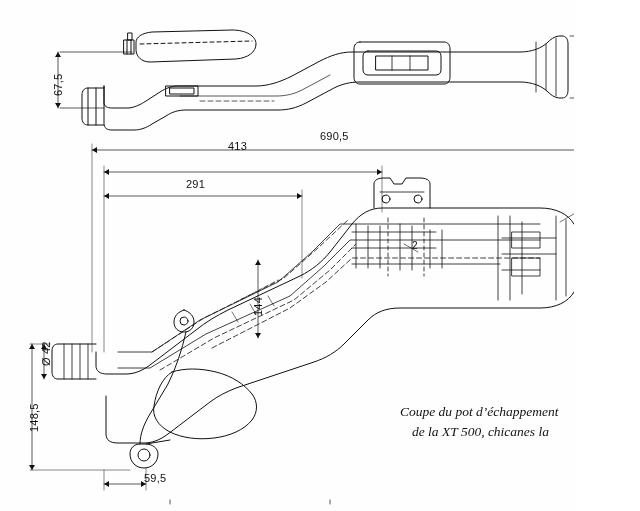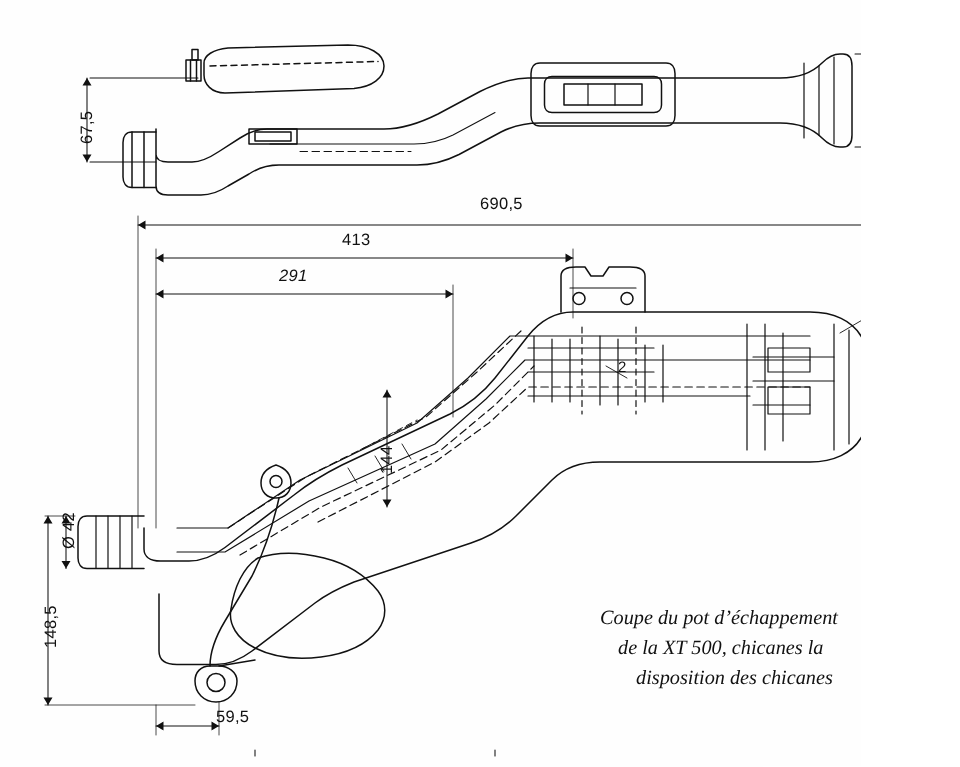--- a/index.html
+++ b/index.html
@@ -211,28 +211,27 @@
       <g stroke-width="0.7">
         <path d="M170,500 L170,504 M330,500 L330,504"></path>
       </g>
     </g>
   </svg>
 
   <div class="lbl vert" style="left:52px; top:96px;">67,5</div>
   <div class="lbl vert" style="left:598px; top:80px;">50</div>
 
   <div class="lbl" style="left:320px; top:130px;">690,5</div>
-  <div class="lbl" style="left:228px; top:154px;">413</div>
-  <div class="lbl" style="left:186px; top:178px;font-style:italic;">291</div>
+  <div class="lbl" style="left:228px; top:140px;">413</div>
+  <div class="lbl" style="left:186px; top:178px;">291</div>
 
   <div class="lbl vert" style="left:595px; top:300px;">158</div>
   <div class="lbl vert" style="left:252px; top:316px;">144</div>
   <div class="lbl vert" style="left:28px; top:432px;">148,5</div>
   <div class="lbl" style="left:108px; top:472px;margin-left:36px;">59,5</div>
   <div class="lbl vert" style="left:588px; top:228px;">Ø 25,4</div>
   <div class="lbl vert" style="left:40px; top:366px;">Ø 42</div>
   <div class="lbl" style="left:412px; top:240px; font-size:10px;">2</div>
 
   <div class="caption" style="left:400px; top:402px;">Coupe du pot d’échappement</div>
   <div class="caption" style="left:412px; top:422px;">de la XT 500, chicanes la</div>
-  <div class="caption" style="left:424px; top:442px;">disposition des chicanes</div>
 
 </div>
 
 </body></html>

